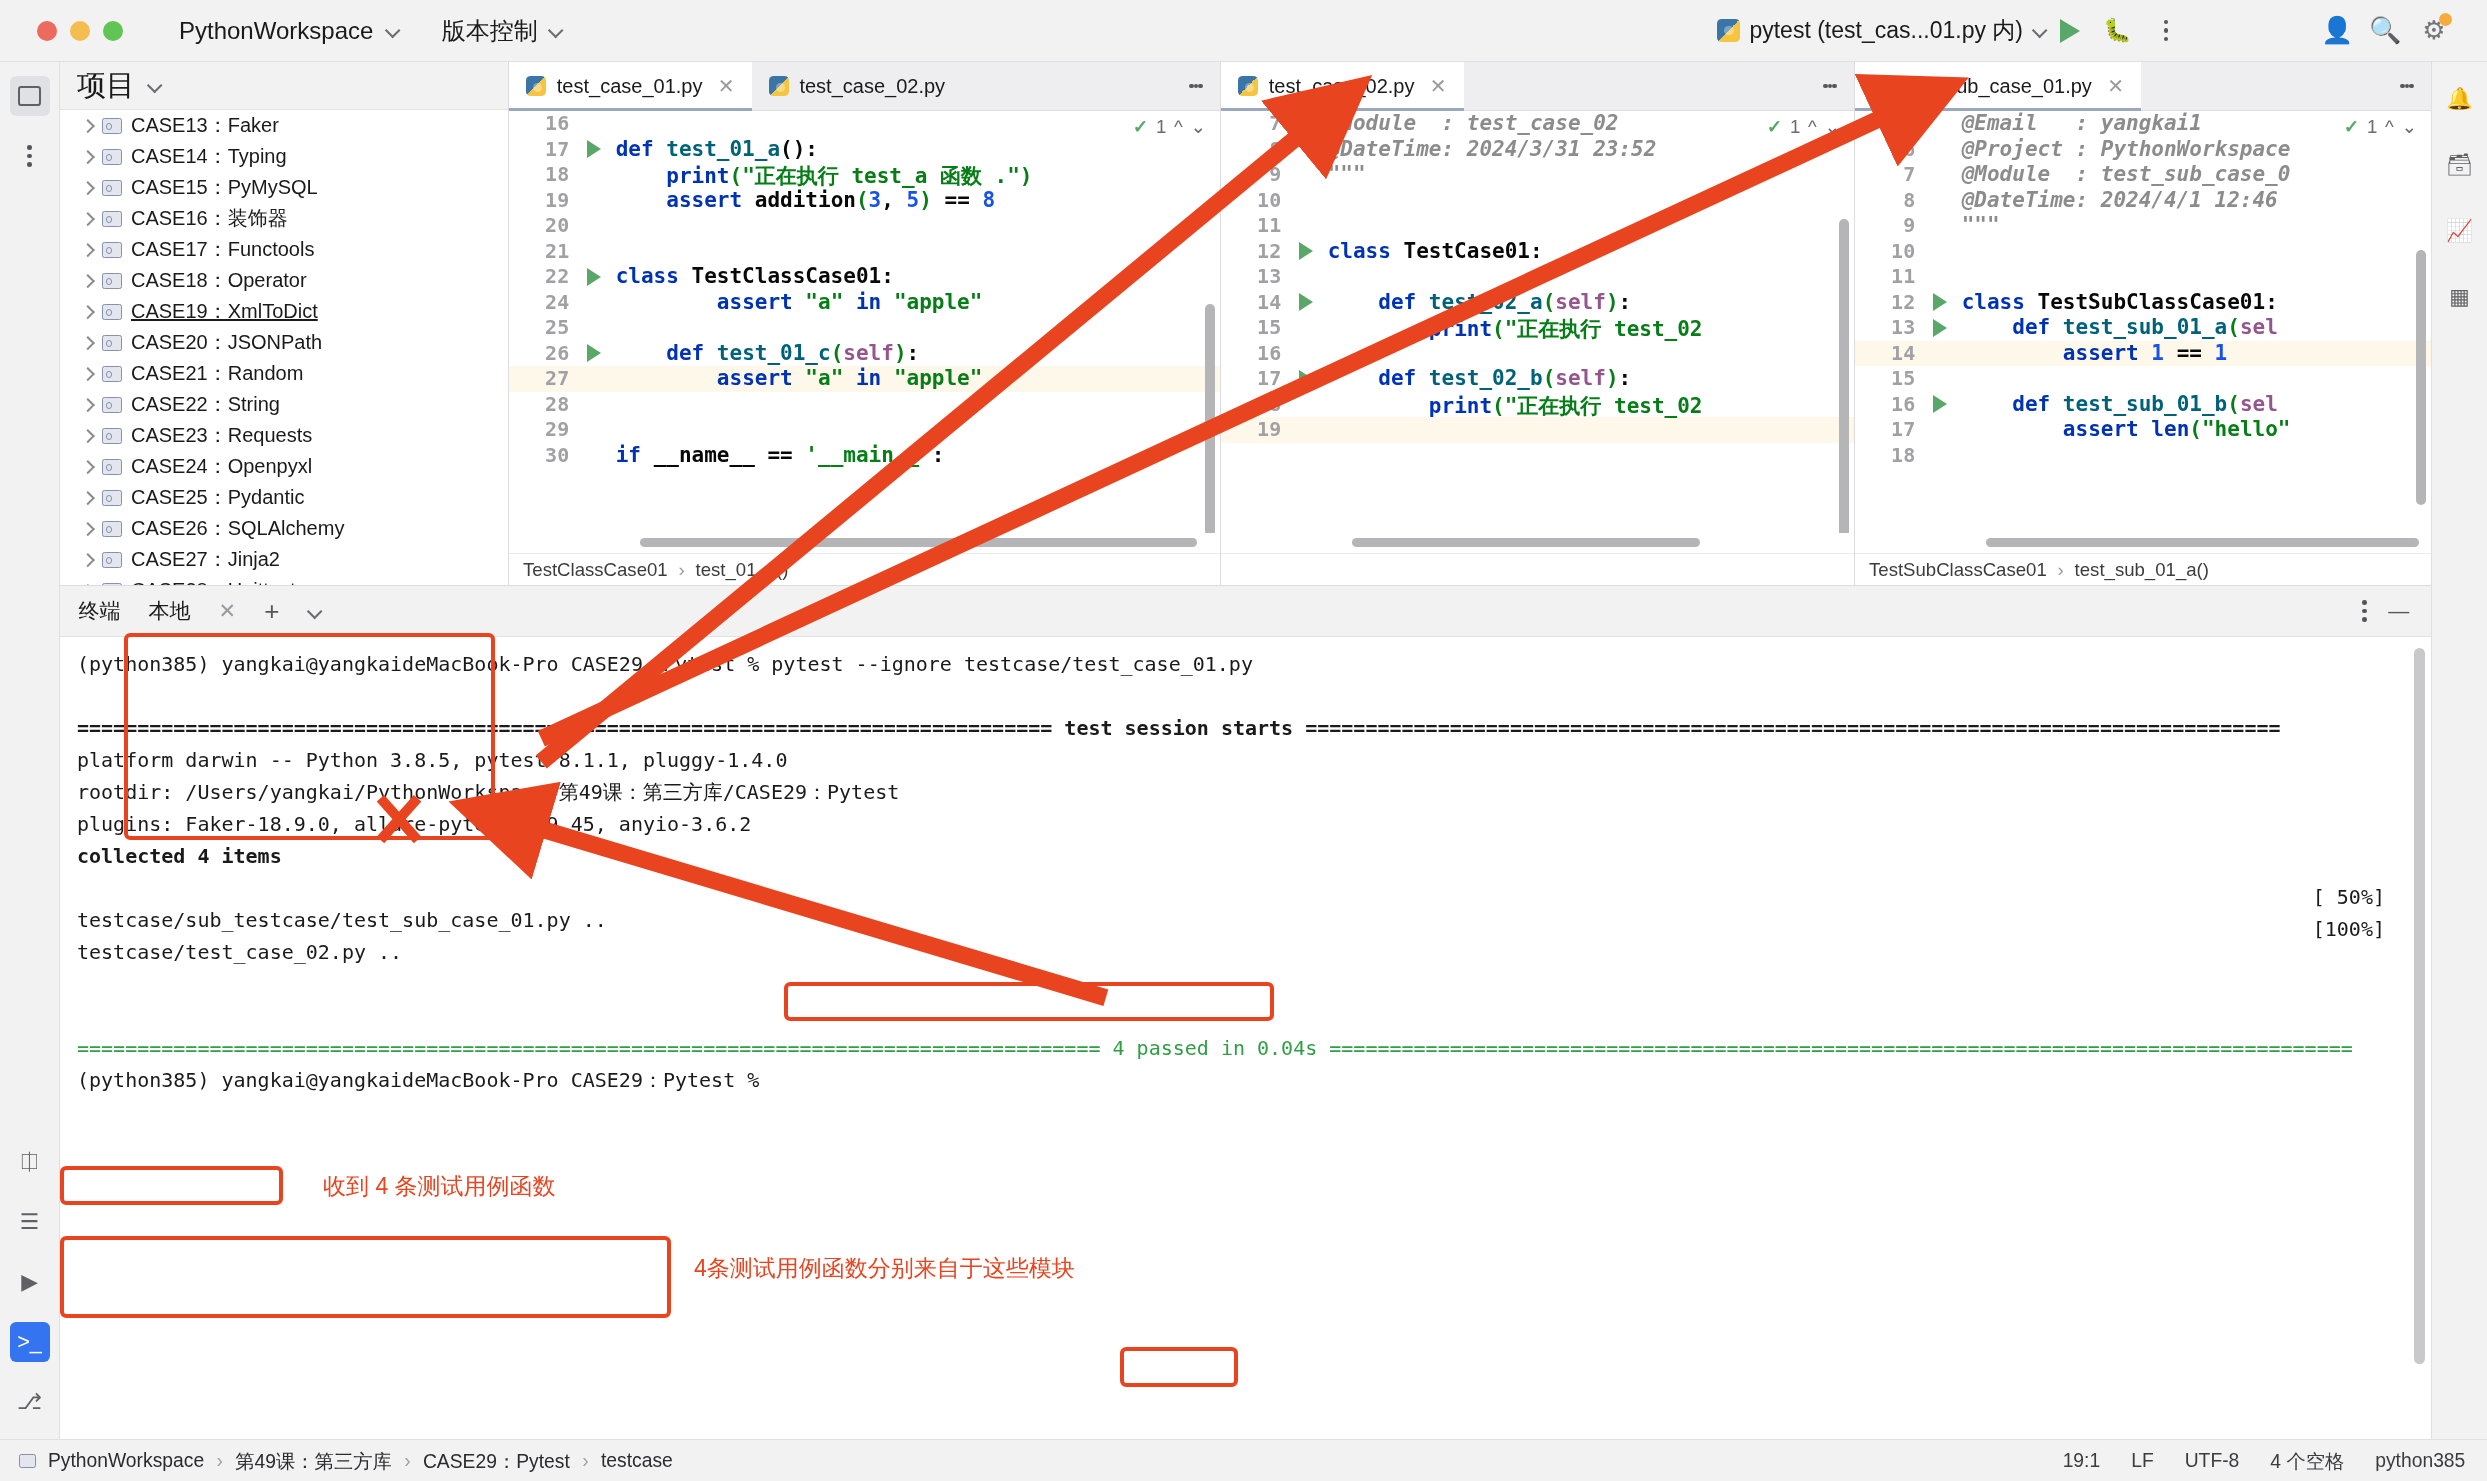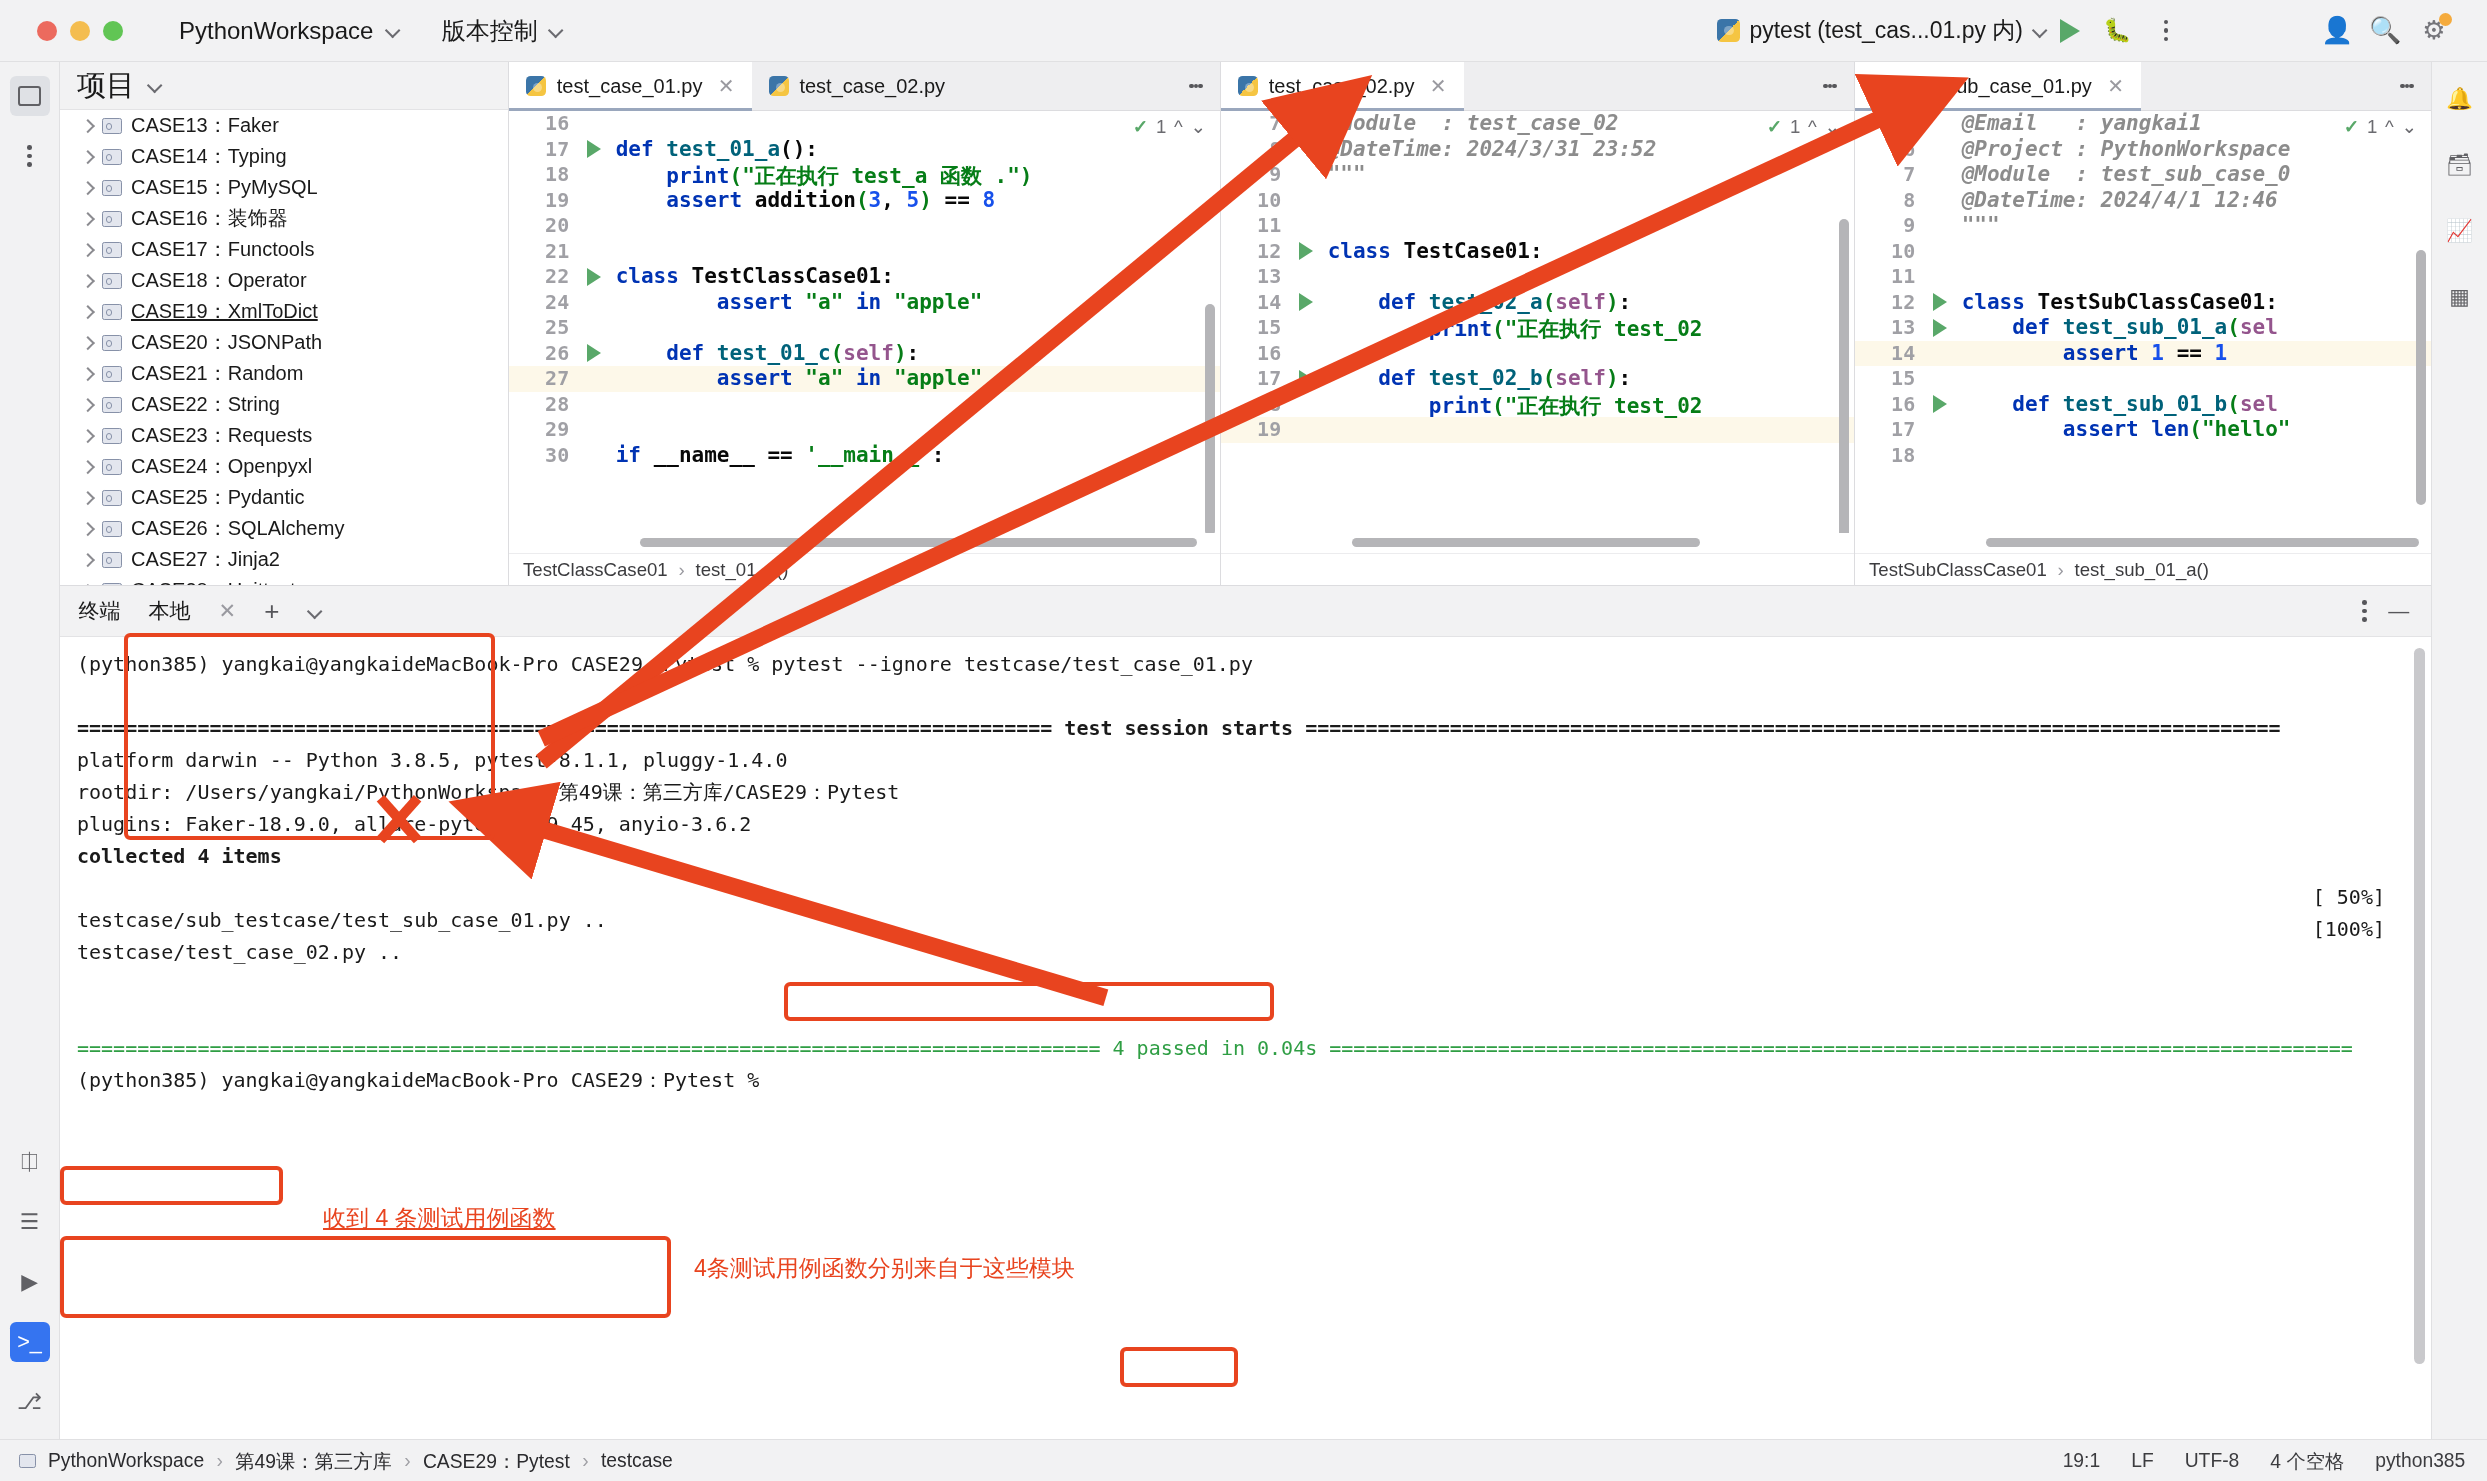--- a/index.html
+++ b/index.html
@@ -558,21 +558,21 @@
       <line x1="492" y1="1032" x2="540" y2="1086" stroke="#e8441f" stroke-width="13"></line>
       <line x1="540" y1="1032" x2="492" y2="1086" stroke="#e8441f" stroke-width="13"></line>
     </svg>
 
     <div class="redbox" style="left:124px; top:633px; width:371px; height:207px;"></div>
     <div class="redbox" style="left:784px; top:982px; width:490px; height:39px;"></div>
     <div class="redbox" style="left:60px; top:1166px; width:223px; height:39px;"></div>
     <div class="redbox" style="left:60px; top:1236px; width:611px; height:82px;"></div>
     <div class="redbox" style="left:1120px; top:1347px; width:118px; height:40px;"></div>
 
-    <div class="redtext" style="left:323px; top:1203px;text-decoration:underline;">收到 4 条测试用例函数</div>
+    <div class="redtext" style="left:323px; top:1171px;">收到 4 条测试用例函数</div>
     <div class="redtext" style="left:694px; top:1253px;">4条测试用例函数分别来自于这些模块</div>
   </div>
 
   <div class="statusbar">
     <div class="sb-left" id="sb-left">
         <span class="sb-folder"></span>
         <span>PythonWorkspace</span>
         <span class="sb-sep">›</span>
         <span>第49课：第三方库</span>
         <span class="sb-sep">›</span>

